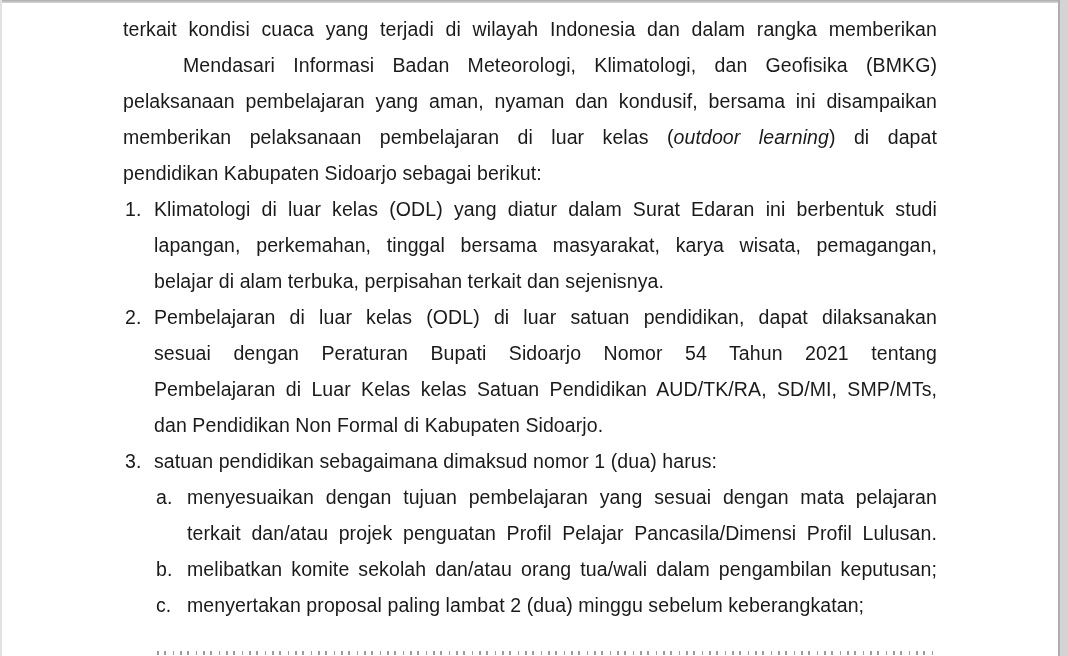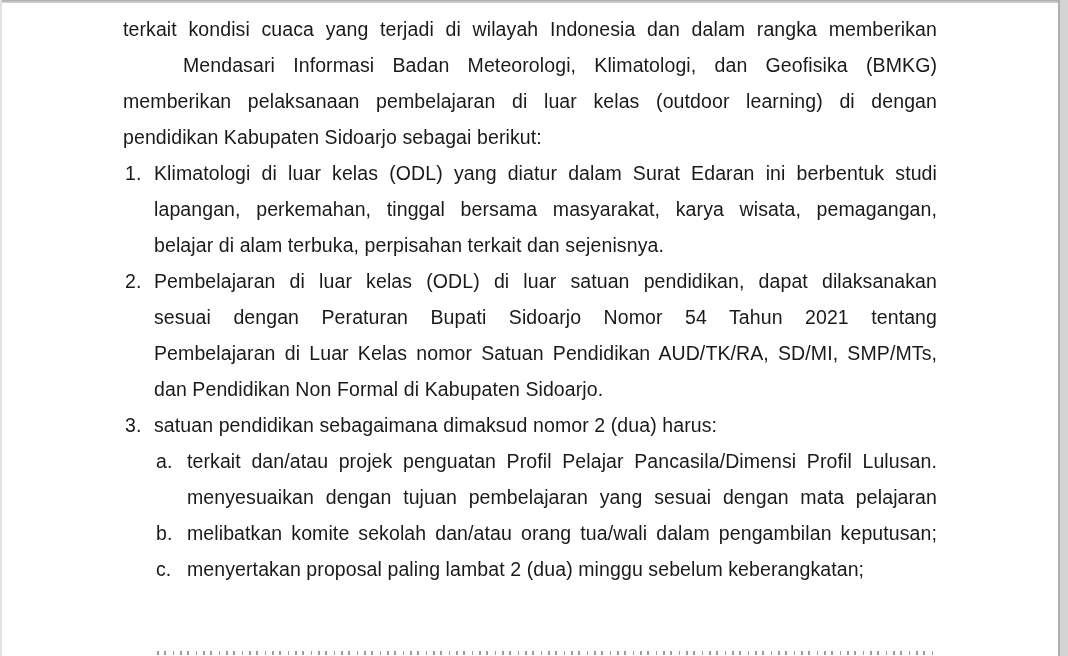--- a/index.html
+++ b/index.html
@@ -31,21 +31,21 @@
     width: 814px;
     font-size: 19.5px;
     line-height: 36px;
     color: #1a1a1a;
     letter-spacing: 0.1px;
   }
   .ln { min-height: 36px; }
   .jline { text-align: justify; text-align-last: justify; }
   .lline { text-align: center; text-align-last: left; }
   .indent { padding-left: 60px; }
-  .it { }
+  .it { font-style: italic; }
   .item { position: relative; padding-left: 31px; }
   .item > .marker {
     position: absolute; left: 2px; top: 0;
     line-height: 36px;
   }
   .sub { position: relative; padding-left: 33px; }
   .sub > .marker {
     position: absolute; left: 2px; top: 0;
     line-height: 36px;
   }
@@ -66,46 +66,47 @@
 <body>
 
 <div class="page-top-edge"></div>
 <div class="page-left-edge"></div>
 <div class="page-right-edge"></div>
 
 <div class="doc">
 
   <div class="ln jline">terkait kondisi cuaca yang terjadi di wilayah Indonesia dan dalam rangka memberikan</div>
   <div class="ln jline indent">Mendasari Informasi Badan Meteorologi, Klimatologi, dan Geofisika (BMKG)</div>
-  <div class="ln jline"><span>memberikan pelaksanaan pembelajaran di luar kelas (</span><span class="it">outdoor learning</span><span>) di dengan</span></div>
+  <div class="ln jline">pelaksanaan pembelajaran yang aman, nyaman dan kondusif, bersama ini disampaikan</div>
+  <div class="ln jline"><span>memberikan pelaksanaan pembelajaran di luar kelas (</span><span class="it">outdoor learning</span><span>) di dapat</span></div>
   <div class="ln lline">pendidikan Kabupaten Sidoarjo sebagai berikut:</div>
 
   <div class="item">
     <span class="marker">1.</span>
     <div class="ln jline">Klimatologi di luar kelas (ODL) yang diatur dalam Surat Edaran ini berbentuk studi</div>
     <div class="ln jline">lapangan, perkemahan, tinggal bersama masyarakat, karya wisata, pemagangan,</div>
     <div class="ln lline">belajar di alam terbuka, perpisahan terkait dan sejenisnya.</div>
   </div>
 
   <div class="item">
     <span class="marker">2.</span>
     <div class="ln jline">Pembelajaran di luar kelas (ODL) di luar satuan pendidikan, dapat dilaksanakan</div>
     <div class="ln jline">sesuai dengan Peraturan Bupati Sidoarjo Nomor 54 Tahun 2021 tentang</div>
-    <div class="ln jline">Pembelajaran di Luar Kelas nomor Satuan Pendidikan AUD/TK/RA, SD/MI, SMP/MTs,</div>
+    <div class="ln jline">Pembelajaran di Luar Kelas kelas Satuan Pendidikan AUD/TK/RA, SD/MI, SMP/MTs,</div>
     <div class="ln lline">dan Pendidikan Non Formal di Kabupaten Sidoarjo.</div>
   </div>
 
   <div class="item">
     <span class="marker">3.</span>
-    <div class="ln lline">satuan pendidikan sebagaimana dimaksud nomor 2 (dua) harus:</div>
+    <div class="ln lline">satuan pendidikan sebagaimana dimaksud nomor 1 (dua) harus:</div>
 
     <div class="sub">
       <span class="marker">a.</span>
+      <div class="ln jline">menyesuaikan dengan tujuan pembelajaran yang sesuai dengan mata pelajaran</div>
       <div class="ln jline">terkait dan/atau projek penguatan Profil Pelajar Pancasila/Dimensi Profil Lulusan.</div>
-      <div class="ln jline">menyesuaikan dengan tujuan pembelajaran yang sesuai dengan mata pelajaran</div>
     </div>
 
     <div class="sub">
       <span class="marker">b.</span>
       <div class="ln jline">melibatkan komite sekolah dan/atau orang tua/wali dalam pengambilan keputusan;</div>
     </div>
 
     <div class="sub">
       <span class="marker">c.</span>
       <div class="ln lline">menyertakan proposal paling lambat 2 (dua) minggu sebelum keberangkatan;</div>

